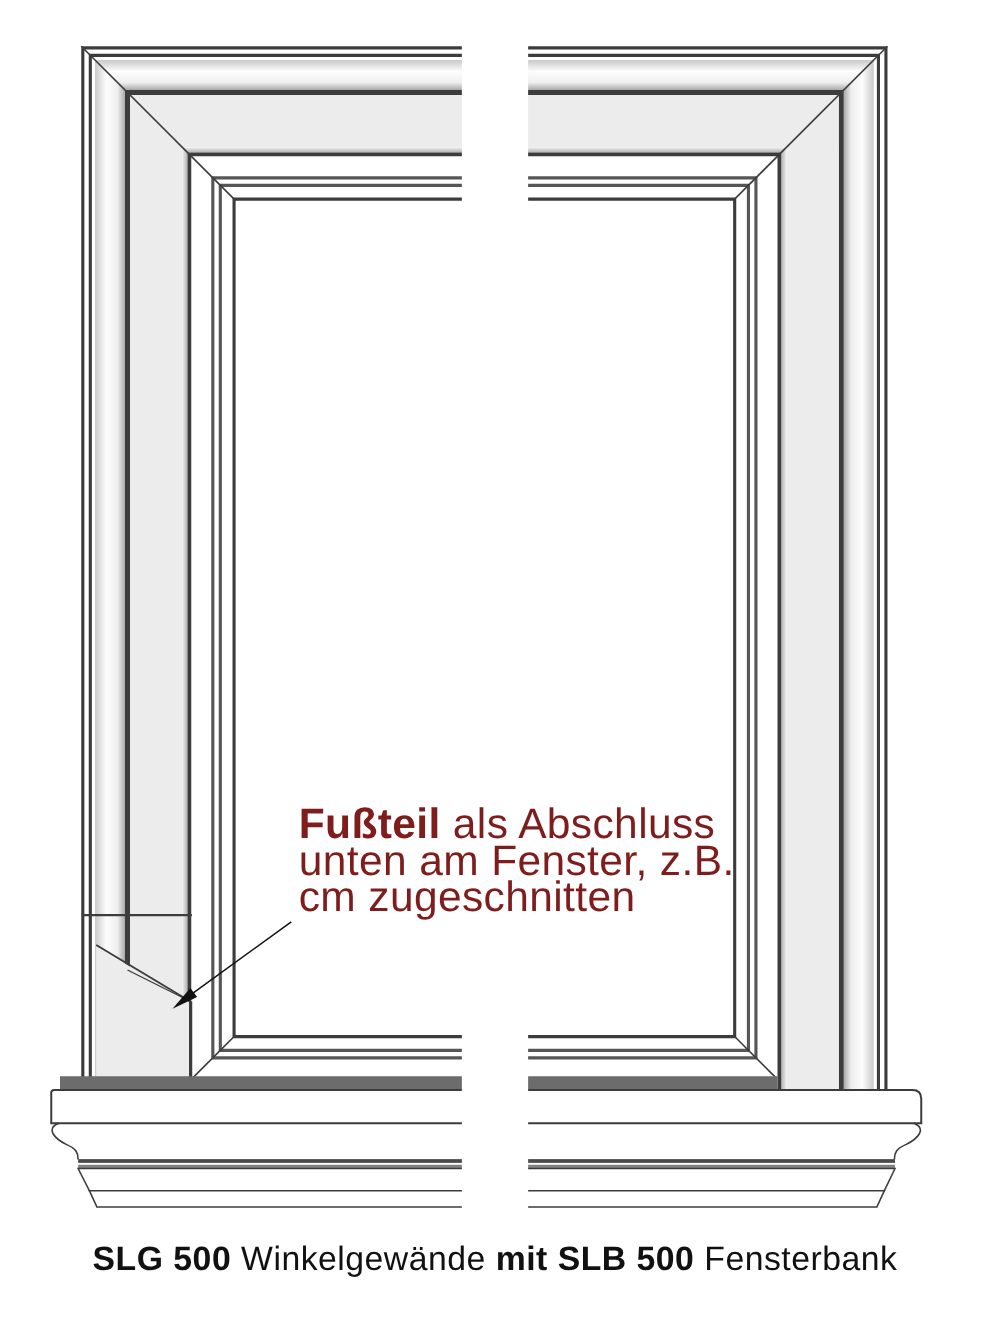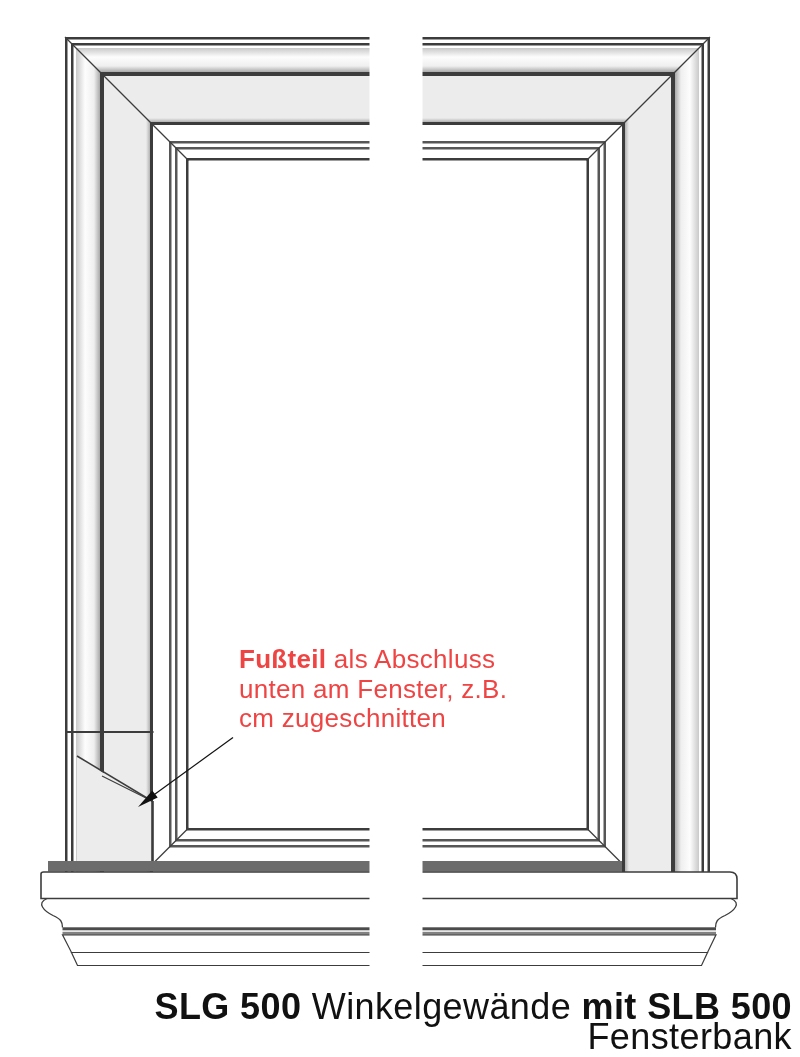--- a/index.html
+++ b/index.html
@@ -1,24 +1,24 @@
 <!DOCTYPE html>
 <html><head>
 <meta charset="utf-8">
 <style>
   html,body{margin:0;padding:0;background:#fff;}
   .page{position:relative;width:800px;height:1057px;background:#fff;overflow:hidden;
         font-family:"Liberation Sans",sans-serif;}
   #drawing{position:absolute;left:0;top:0;}
-  .annotation{position:absolute;left:239px;top:645px;color:#ef4444;
-              font-size:26px;line-height:29.5px;letter-spacing:0.3px;}
+  .annotation{position:absolute;left:239px;top:645px;color:#7f1d1d;
+              font-size:34px;line-height:29.5px;letter-spacing:0.3px;}
   .annotation b{font-weight:700;}
   .annotation span{white-space:pre-wrap;}
-  .caption{position:absolute;left:0;top:992px;width:792px;text-align:right;color:#111;
-           font-size:36px;line-height:30px;letter-spacing:0.4px;}
+  .caption{position:absolute;left:0;top:992px;width:792px;text-align:center;color:#111;
+           font-size:27px;line-height:30px;letter-spacing:0.4px;}
   .caption b{font-weight:700;}
   .caption span{white-space:pre-wrap;}
 </style>
 </head>
 <body>
 
 <div class="page">
 
   <svg id="drawing" width="800" height="1057" viewBox="0 0 800 1057">
       <defs>

